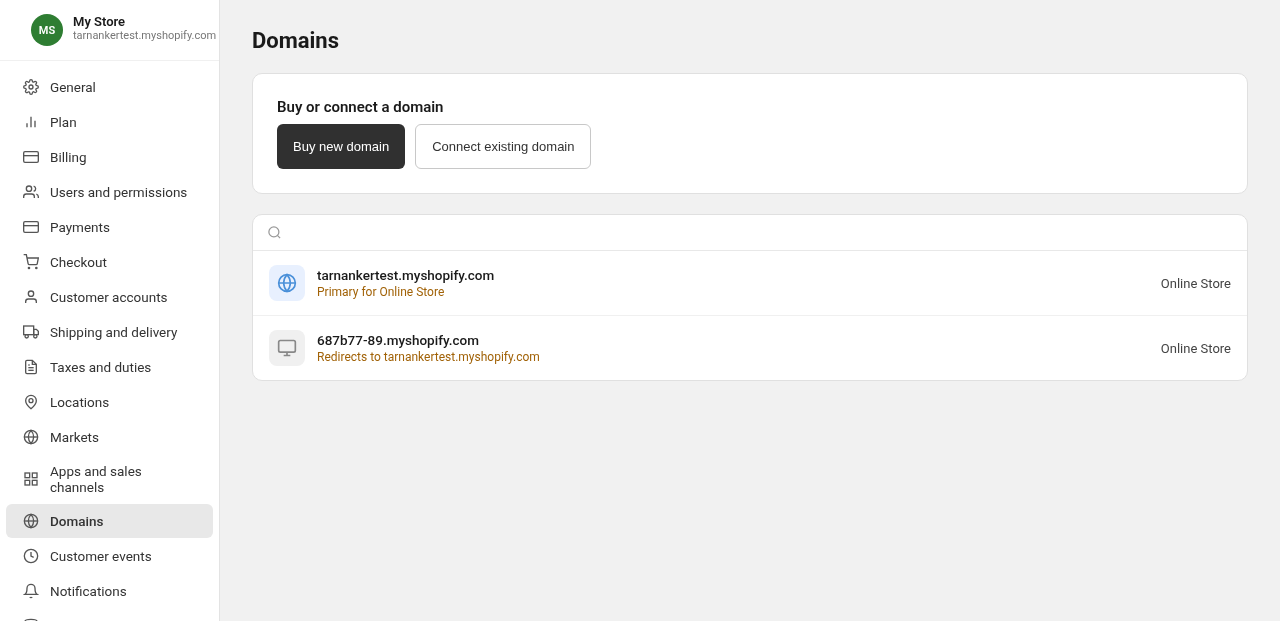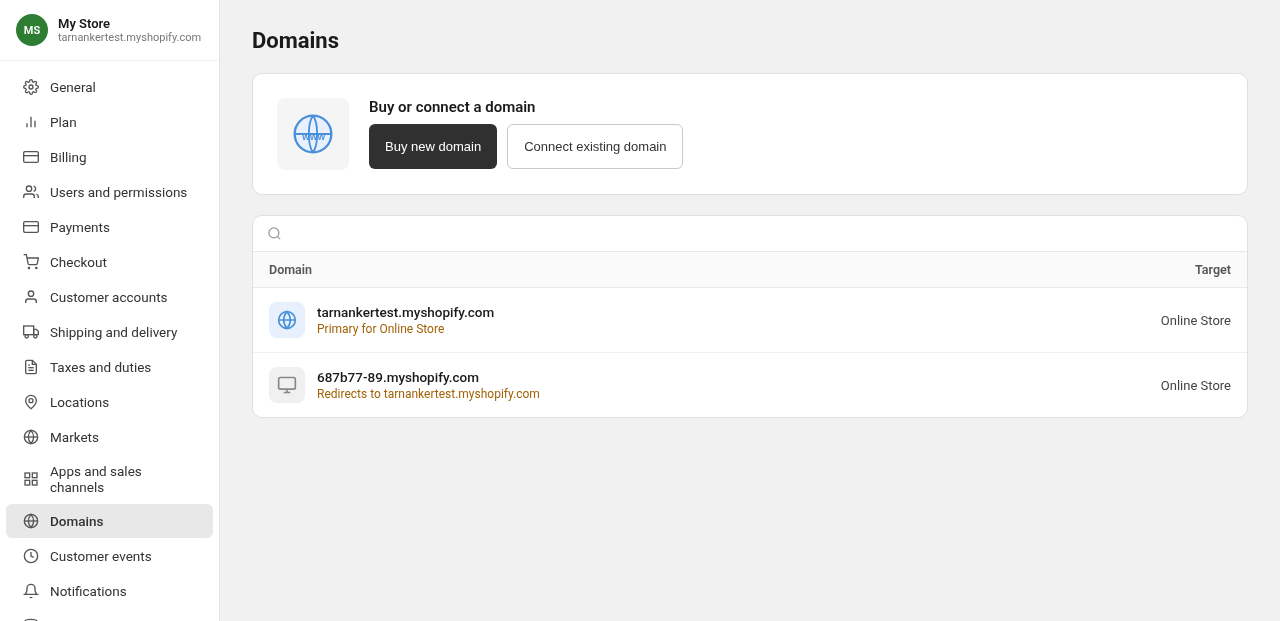--- a/index.html
+++ b/index.html
@@ -19,22 +19,22 @@
       background: #fff;
       border-right: 1px solid #e3e3e3;
       display: flex;
       flex-direction: column;
       height: 100%;
       overflow-y: auto;
     }
 
     .sidebar-header {
       display: flex;
-      align-items: center;
-      padding: 14px 16px;
+      align-items: flex-start;
+      padding: 14px 31px;
       border-bottom: 1px solid #f0f0f0;
       gap: 10px;
     }
 
     .avatar {
       width: 32px;
       height: 32px;
       border-radius: 50%;
       background: #2e7d32;
       color: #fff;
@@ -478,51 +478,37 @@
       </span>
       <span>Custom data</span>
     </li>
   </ul>
 </nav>
 
 <main class="main">
   <h1 class="page-title">Domains</h1>
 
   <div class="banner-card">
-    <div class="banner-icon-wrap">
-      <svg viewBox="0 0 48 48">
-        <circle cx="24" cy="24" r="20" fill="#e8f0fe" stroke="none"></circle>
-        <circle cx="24" cy="24" r="20" fill="none" stroke="#4a90d9" stroke-width="2.5"></circle>
-        <line x1="4" y1="24" x2="44" y2="24" stroke="#4a90d9" stroke-width="2"></line>
-        <path d="M24 4 C18 12, 18 36, 24 44" fill="none" stroke="#4a90d9" stroke-width="2"></path>
-        <path d="M24 4 C30 12, 30 36, 24 44" fill="none" stroke="#4a90d9" stroke-width="2"></path>
-        <text x="12" y="30" font-size="9" font-weight="700" fill="#4a90d9" font-family="sans-serif">WWW</text>
-      </svg>
-    </div>
     <div class="banner-content">
       <div class="banner-title">Buy or connect a domain</div>
       <div class="banner-actions">
         <button class="btn-primary">Buy new domain</button>
         <button class="btn-secondary">Connect existing domain</button>
       </div>
     </div>
   </div>
 
   <div class="table-card">
     <div class="search-bar">
       <span class="search-icon">
         <svg width="15" height="15" viewBox="0 0 24 24" fill="none" stroke="currentColor" stroke-width="2">
             <circle cx="11" cy="11" r="8"></circle>
             <line x1="21" y1="21" x2="16.65" y2="16.65"></line>
           </svg>
       </span>
-    </div>
-    <div class="table-header">
-      <span class="col-domain">Domain</span>
-      <span class="col-target">Target</span>
     </div>
 
     <div class="table-row">
       <div class="row-icon">
         <svg width="20" height="20" viewBox="0 0 24 24" fill="none" stroke="#4a90d9" stroke-width="2">
             <circle cx="12" cy="12" r="10"></circle>
             <line x1="2" y1="12" x2="22" y2="12"></line>
             <path d="M12 2a15.3 15.3 0 0 1 4 10 15.3 15.3 0 0 1-4 10 15.3 15.3 0 0 1-4-10 15.3 15.3 0 0 1 4-10z"></path>
           </svg>
       </div>

